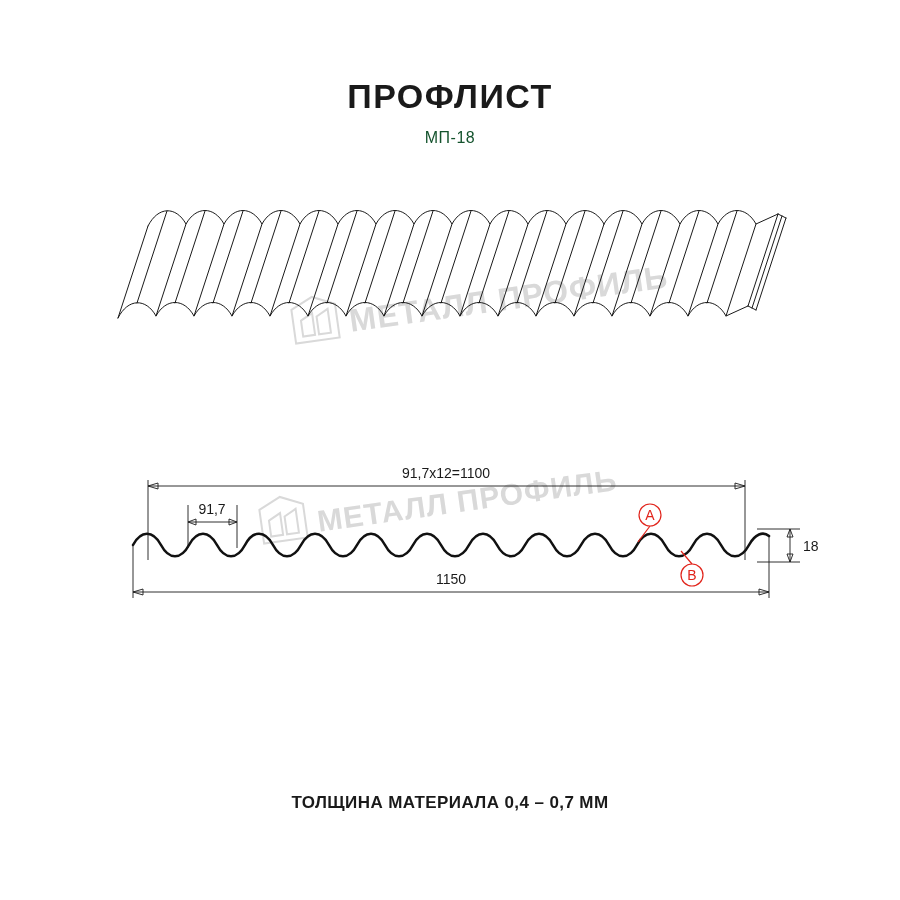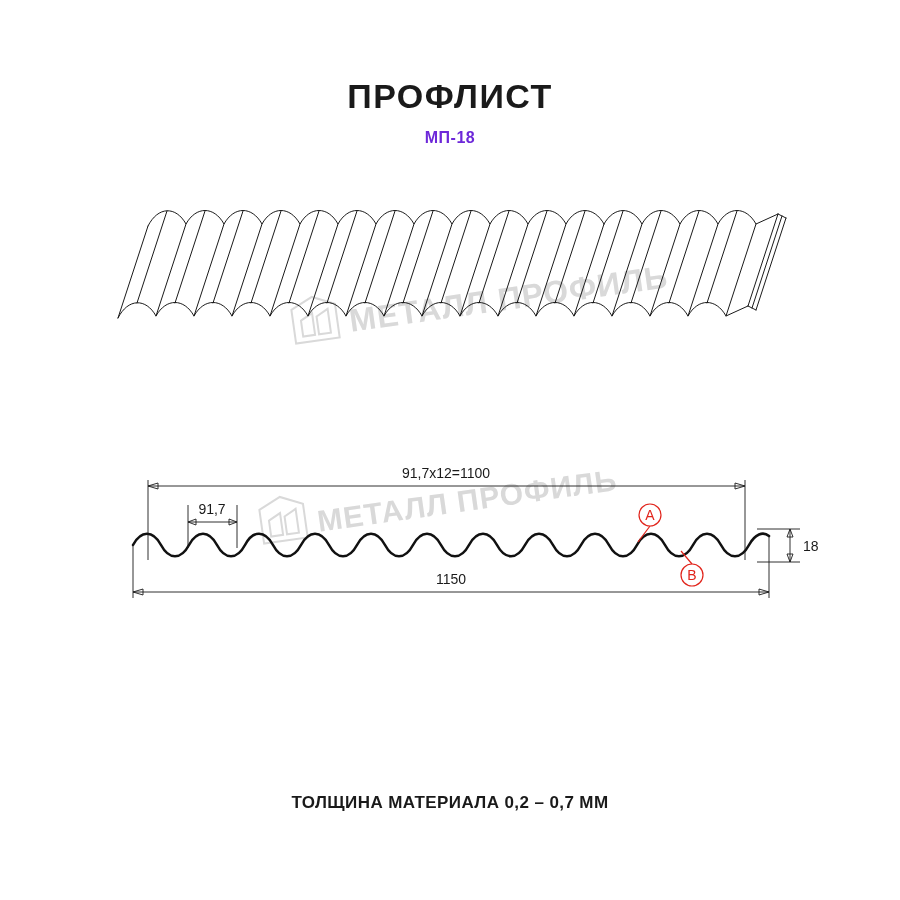--- a/index.html
+++ b/index.html
@@ -30,23 +30,23 @@
   .title {
     font-size: 34px;
     font-weight: bold;
     letter-spacing: 1.5px;
     color: #1a1a1a;
     line-height: 1.1;
   }
   .subtitle {
     margin-top: 14px;
     font-size: 16px;
-    font-weight: bold;
+    font-weight: normal;
     letter-spacing: 0.5px;
-    color: #6d28d9;
+    color: #14532d;
   }
   .footer-note {
     position: absolute;
     top: 793px;
     left: 0;
     width: 900px;
     text-align: center;
     font-size: 17px;
     font-weight: bold;
     letter-spacing: 0.4px;
@@ -291,15 +291,15 @@
       <path class="accent" d="M650 526 L638 542"></path>
     </g>
 
     <g>
       <circle class="accent" cx="692" cy="575" r="11"></circle>
       <text class="accent-text" x="692" y="580" text-anchor="middle">B</text>
       <path class="accent" d="M692 564 L681 551"></path>
     </g>
   </svg>
 
-  <div class="footer-note">ТОЛЩИНА МАТЕРИАЛА 0,2 – 0,7 ММ</div>
+  <div class="footer-note">ТОЛЩИНА МАТЕРИАЛА 0,4 – 0,7 ММ</div>
 
 </div>
 
 </body></html>

